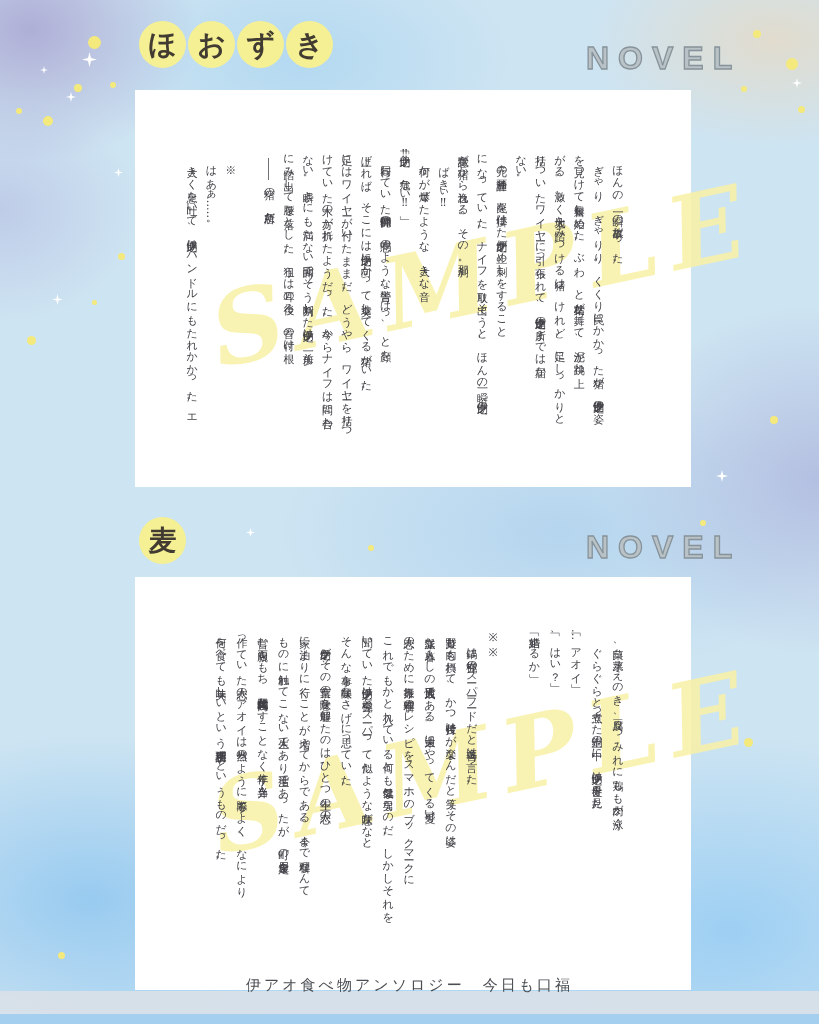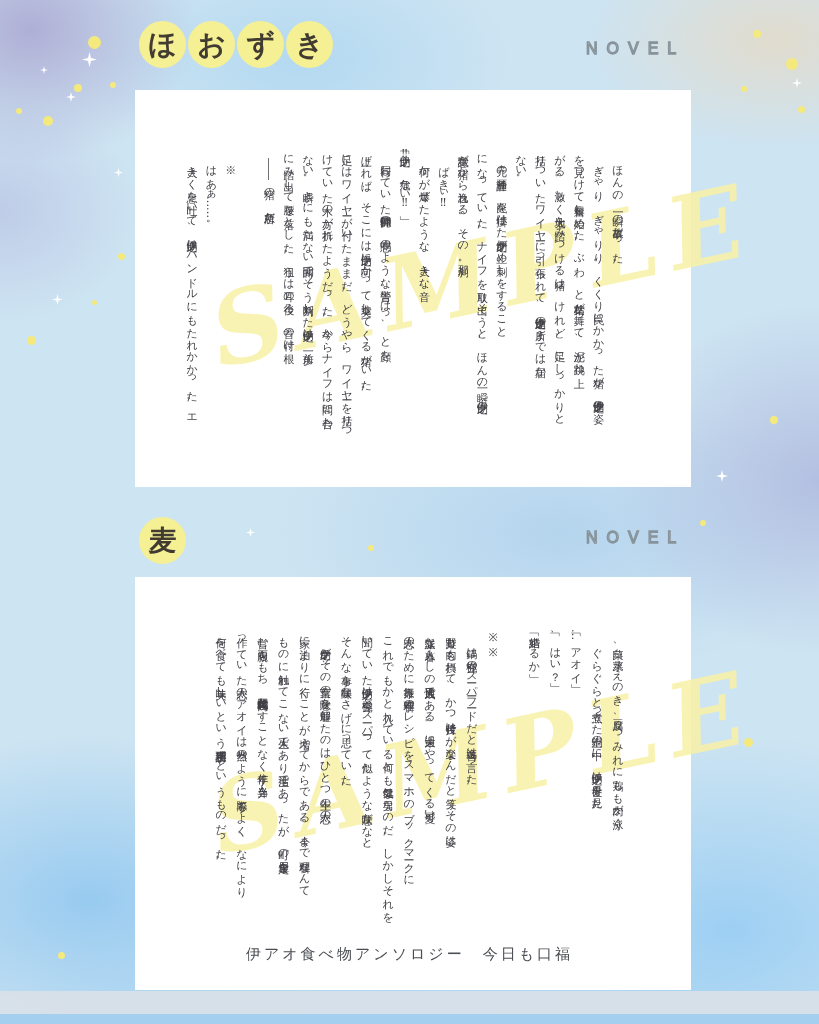--- a/index.html
+++ b/index.html
@@ -22,21 +22,21 @@
   .t1 { left:139px; top:21px; }
   .t2 { left:139px; top:517px; }
   .badge {
     display:inline-flex; align-items:center; justify-content:center;
     width:47px; height:47px; border-radius:50%;
     background:#f5f094; color:#413b31;
     font-weight:bold; font-size:28px; margin-right:2px;
     font-family:"Liberation Sans", sans-serif;
   }
   .novel {
-    position:absolute; font-weight:normal; font-size:16px; letter-spacing:9px;
+    position:absolute; font-weight:bold; font-size:32px; letter-spacing:9px;
     color:#b9c2c6; -webkit-text-stroke:1.3px #87939a;
     font-family:"Liberation Sans", sans-serif;
   }
   .n1 { left:586px; top:40px; }
   .n2 { left:586px; top:529px; }
   .panel { position:absolute; left:135px; width:556px; background:#ffffff; }
   .p1 { top:90px;  height:397px; }
   .p2 { top:577px; height:413px; }
   .watermark {
     position:absolute; left:72px; top:130px; width:520px;
@@ -49,21 +49,21 @@
   .vtext {
     position:absolute; writing-mode:vertical-rl; z-index:1;
     color:#3e3e44; font-family:"DejaVu Serif", "Liberation Serif", serif;
   }
   .v1 { top:57px; right:64px; height:312px; font-size:11px; line-height:1.76; }
   .v2 { top:52px; right:64px; height:328px; font-size:11px; line-height:1.9;  }
   .tcol { white-space:nowrap; }
   .footer-band  { position:absolute; left:0; top:991px;  width:819px; height:23px; background:rgba(217,225,232,0.92); }
   .bottom-strip { position:absolute; left:0; top:1014px; width:819px; height:10px; background:#a5cfee; }
   .footer {
-    position:absolute; left:0; top:945px; width:819px; text-align:center;
+    position:absolute; left:0; top:976px; width:819px; text-align:center;
     font-size:15px; letter-spacing:3px; color:#4a4d52;
     font-family:"Liberation Sans", sans-serif; z-index:2;
   }
   .dot  { position:absolute; border-radius:50%; background:#f4e97c; }
   .star { position:absolute; background:#ffffff;
           clip-path:polygon(50% 0%,60% 40%,100% 50%,60% 60%,50% 100%,40% 60%,0% 50%,40% 40%); }
 </style>
 </head>
 <body>
 

